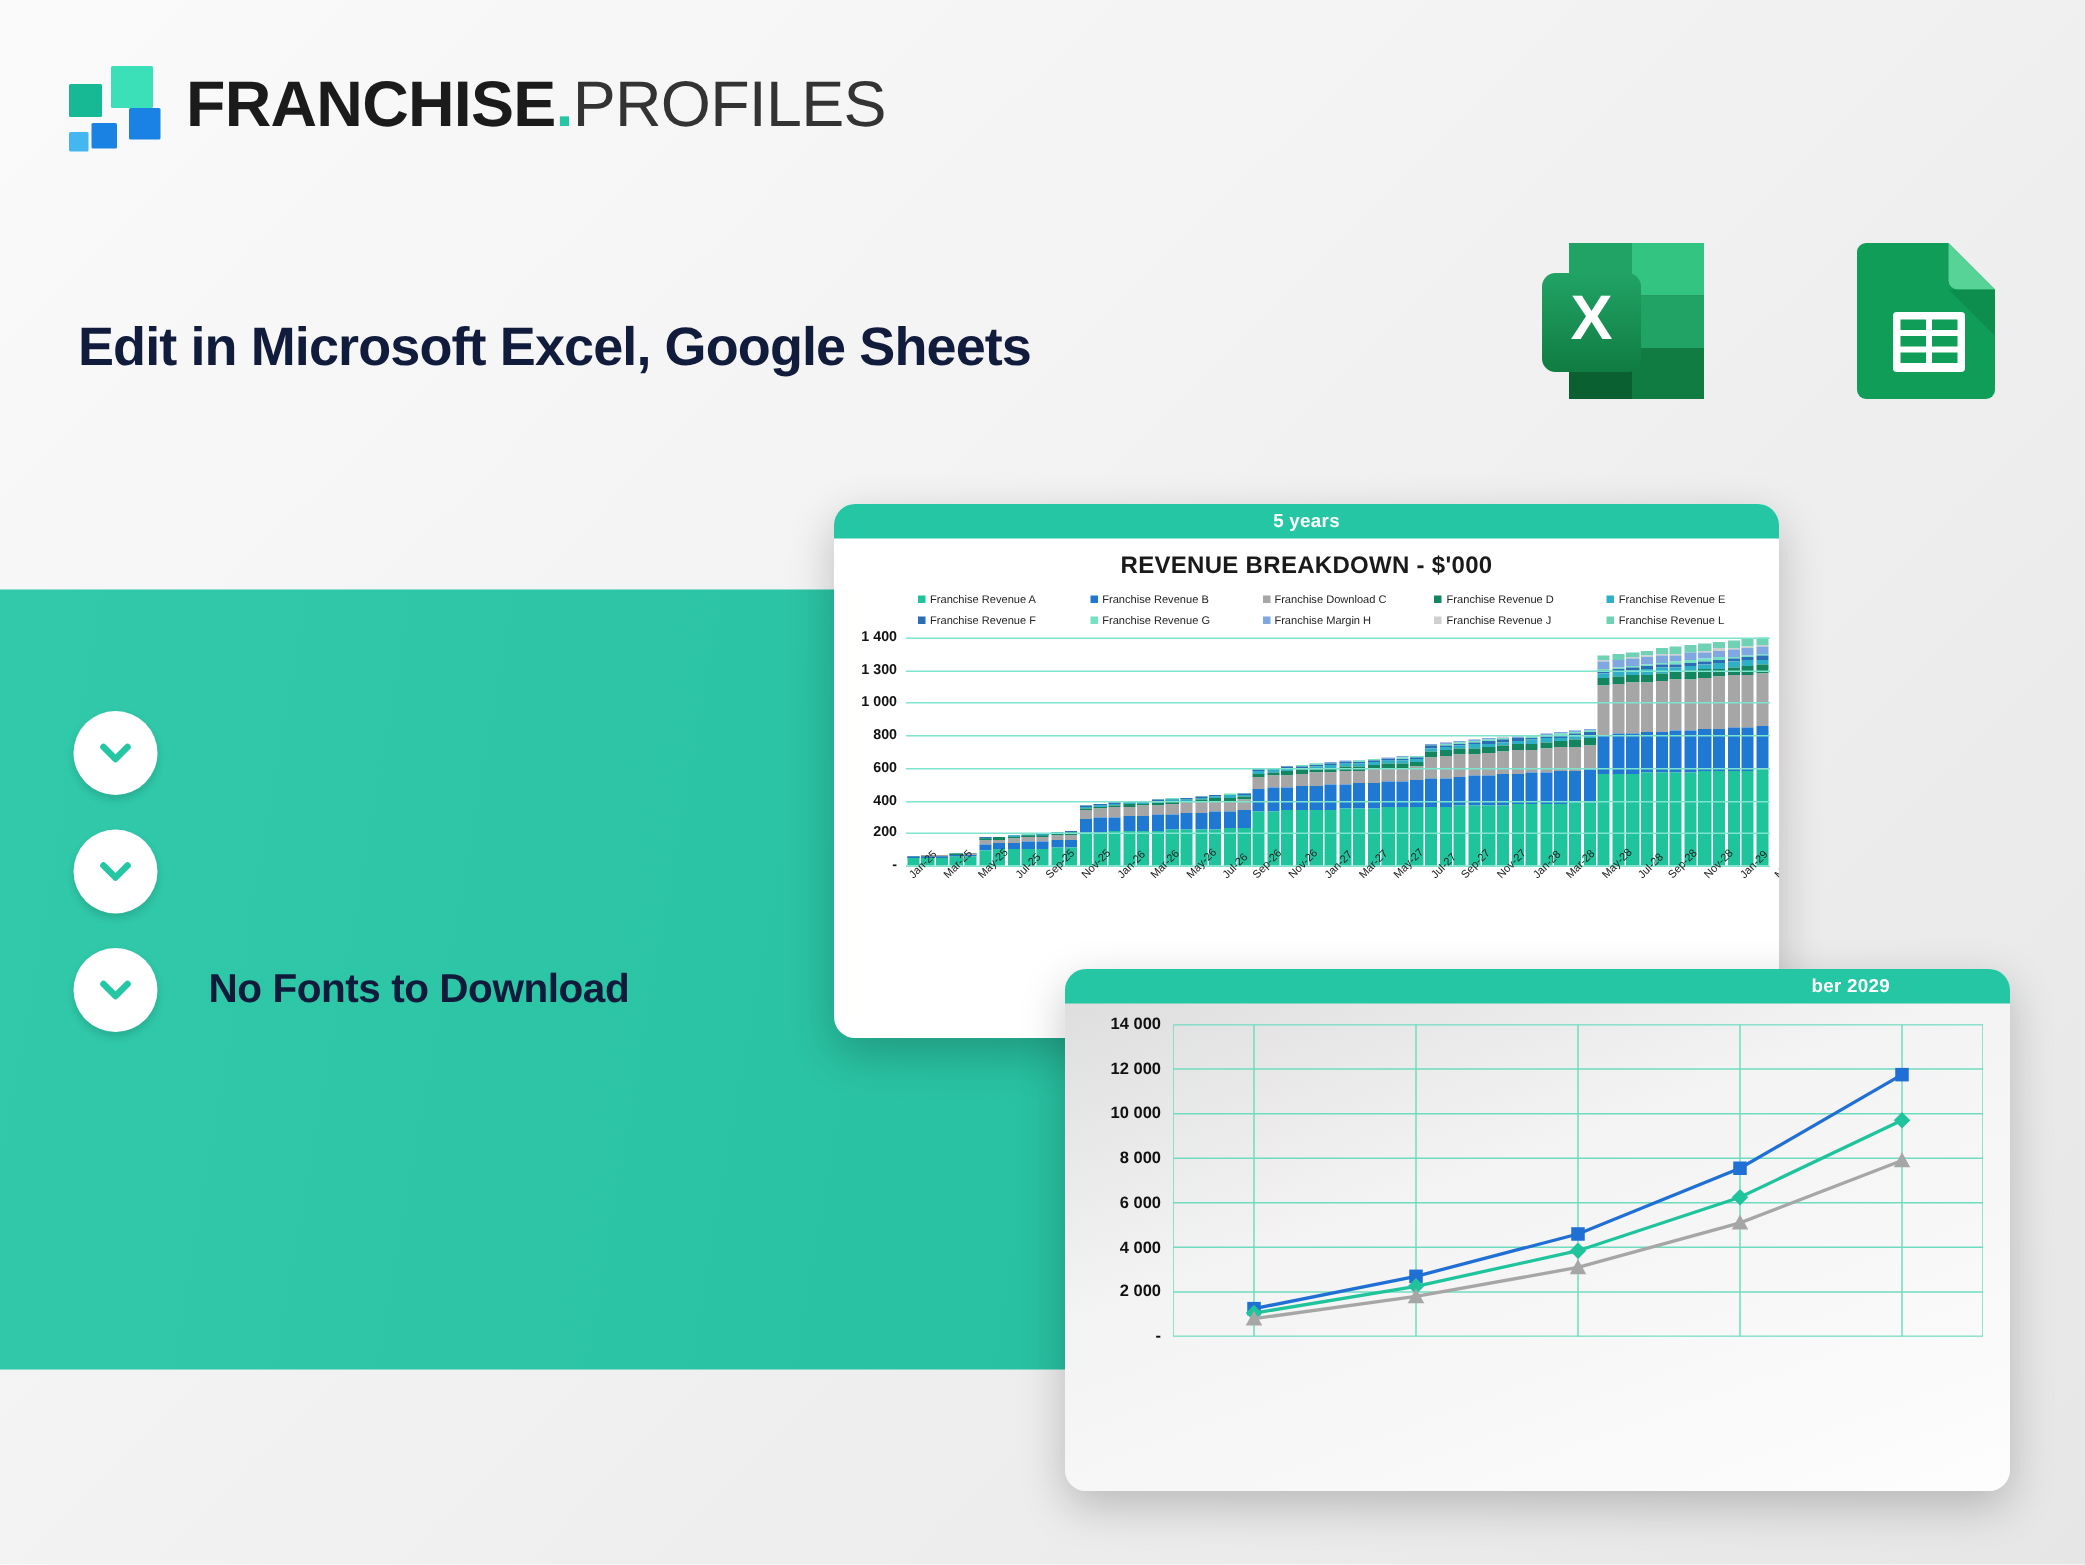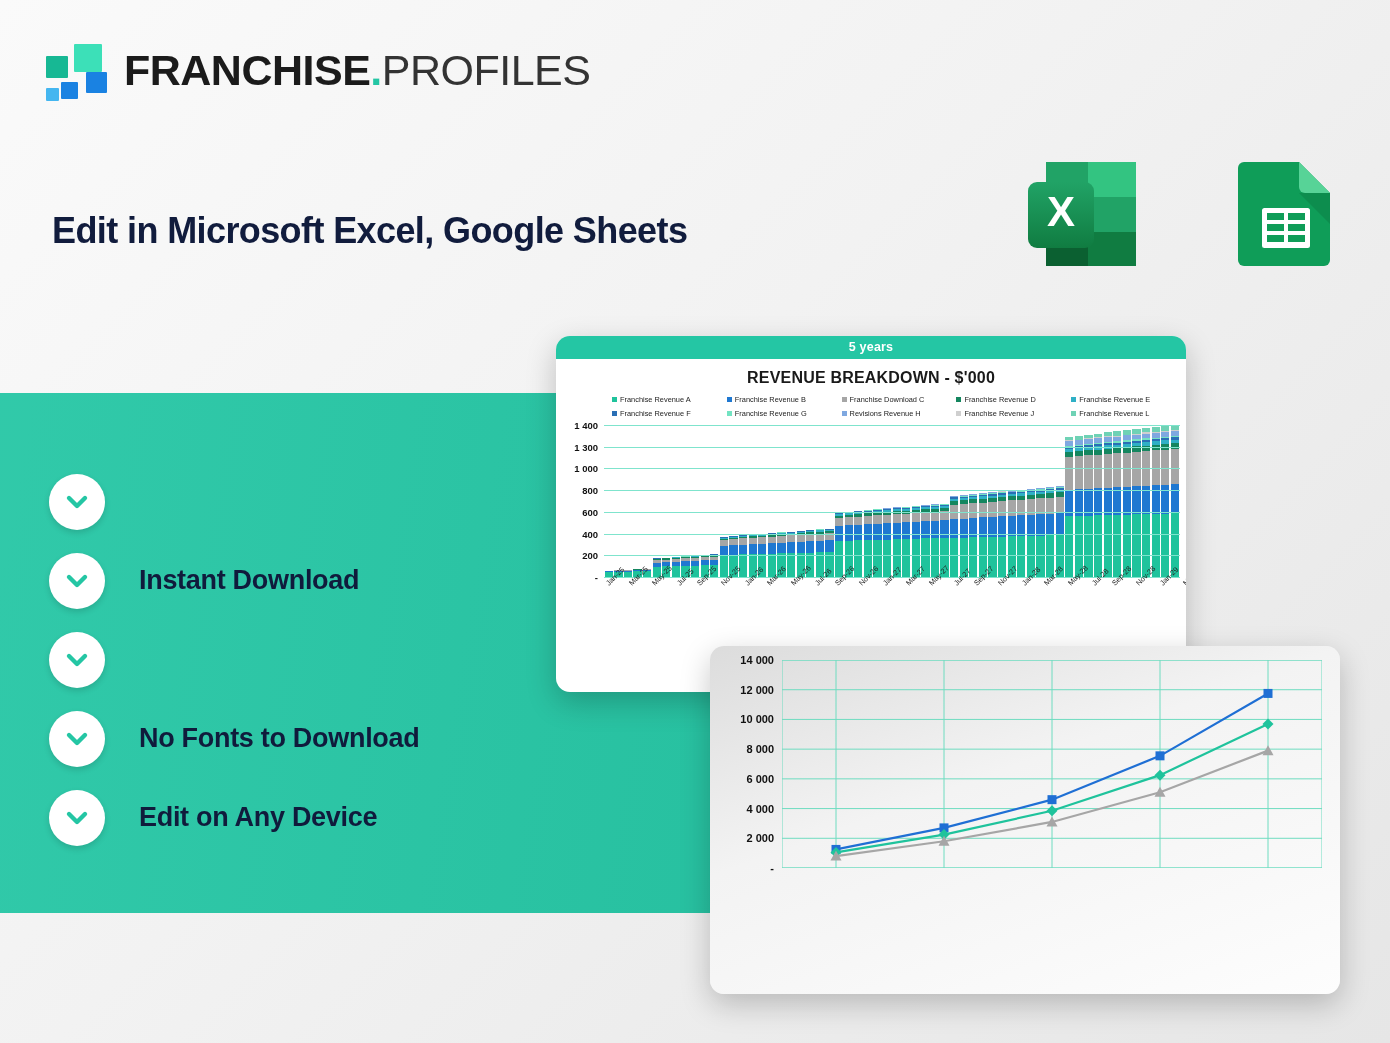--- a/index.html
+++ b/index.html
@@ -190,54 +190,38 @@
 <div class="features">
 
   <div class="feature">
     <span class="chev-circle">
       <svg width="30" height="30" viewBox="0 0 30 30">
           <polyline points="7,11 15,19 23,11" fill="none" stroke="#24c6a4" stroke-width="4.4" stroke-linecap="round" stroke-linejoin="round"></polyline>
         </svg>
     </span>
   </div>
 
-  <div class="feature">
-    <span class="chev-circle">
-      <svg width="30" height="30" viewBox="0 0 30 30">
-          <polyline points="7,11 15,19 23,11" fill="none" stroke="#24c6a4" stroke-width="4.4" stroke-linecap="round" stroke-linejoin="round"></polyline>
-        </svg>
-    </span>
-    <span class="feature-label">Instant Download</span>
-  </div>
 
   <div class="feature">
     <span class="chev-circle">
       <svg width="30" height="30" viewBox="0 0 30 30">
           <polyline points="7,11 15,19 23,11" fill="none" stroke="#24c6a4" stroke-width="4.4" stroke-linecap="round" stroke-linejoin="round"></polyline>
         </svg>
     </span>
   </div>
 
   <div class="feature">
     <span class="chev-circle">
       <svg width="30" height="30" viewBox="0 0 30 30">
           <polyline points="7,11 15,19 23,11" fill="none" stroke="#24c6a4" stroke-width="4.4" stroke-linecap="round" stroke-linejoin="round"></polyline>
         </svg>
     </span>
     <span class="feature-label">No Fonts to Download</span>
   </div>
 
-  <div class="feature">
-    <span class="chev-circle">
-      <svg width="30" height="30" viewBox="0 0 30 30">
-          <polyline points="7,11 15,19 23,11" fill="none" stroke="#24c6a4" stroke-width="4.4" stroke-linecap="round" stroke-linejoin="round"></polyline>
-        </svg>
-    </span>
-    <span class="feature-label">Edit on Any Device</span>
-  </div>
 </div>
 
 <div class="card" id="card-bars">
   <div class="card-ribbon">5 years</div>
   <div class="card-title">REVENUE BREAKDOWN - $'000</div>
   <div class="legend" id="bars-legend">
       <div class="legend-item">
         <span class="legend-swatch" style="background: rgb(31, 195, 156);"></span>
         <span>Franchise Revenue A</span>
       </div>
@@ -260,21 +244,21 @@
       <div class="legend-item">
         <span class="legend-swatch" style="background: rgb(42, 111, 181);"></span>
         <span>Franchise Revenue F</span>
       </div>
       <div class="legend-item">
         <span class="legend-swatch" style="background: rgb(115, 227, 194);"></span>
         <span>Franchise Revenue G</span>
       </div>
       <div class="legend-item">
         <span class="legend-swatch" style="background: rgb(127, 168, 224);"></span>
-        <span>Revisions Revenue H</span>
+        <span>Franchise Margin H</span>
       </div>
       <div class="legend-item">
         <span class="legend-swatch" style="background: rgb(207, 207, 207);"></span>
         <span>Franchise Revenue J</span>
       </div>
       <div class="legend-item">
         <span class="legend-swatch" style="background: rgb(111, 210, 181);"></span>
         <span>Franchise Revenue L</span>
       </div>
     </div>
@@ -953,20 +937,21 @@
         <div class="x-lab">Nov-28</div>
         <div class="x-lab"></div>
         <div class="x-lab">Jan-29</div>
         <div class="x-lab"></div>
         <div class="x-lab">Mar-29</div>
       </div>
   </div>
 </div>
 
 <div class="card" id="card-lines">
+  <div class="card-ribbon">ber 2029</div>
   <div class="lines-wrap">
     <div class="ly-axis" id="lines-yaxis">
         <div class="ly-tick" style="top: 0px;">14 000</div>
         <div class="ly-tick" style="top: 29.7143px;">12 000</div>
         <div class="ly-tick" style="top: 59.4286px;">10 000</div>
         <div class="ly-tick" style="top: 89.1429px;">8 000</div>
         <div class="ly-tick" style="top: 118.857px;">6 000</div>
         <div class="ly-tick" style="top: 148.571px;">4 000</div>
         <div class="ly-tick" style="top: 178.286px;">2 000</div>
         <div class="ly-tick" style="top: 208px;">-</div>

